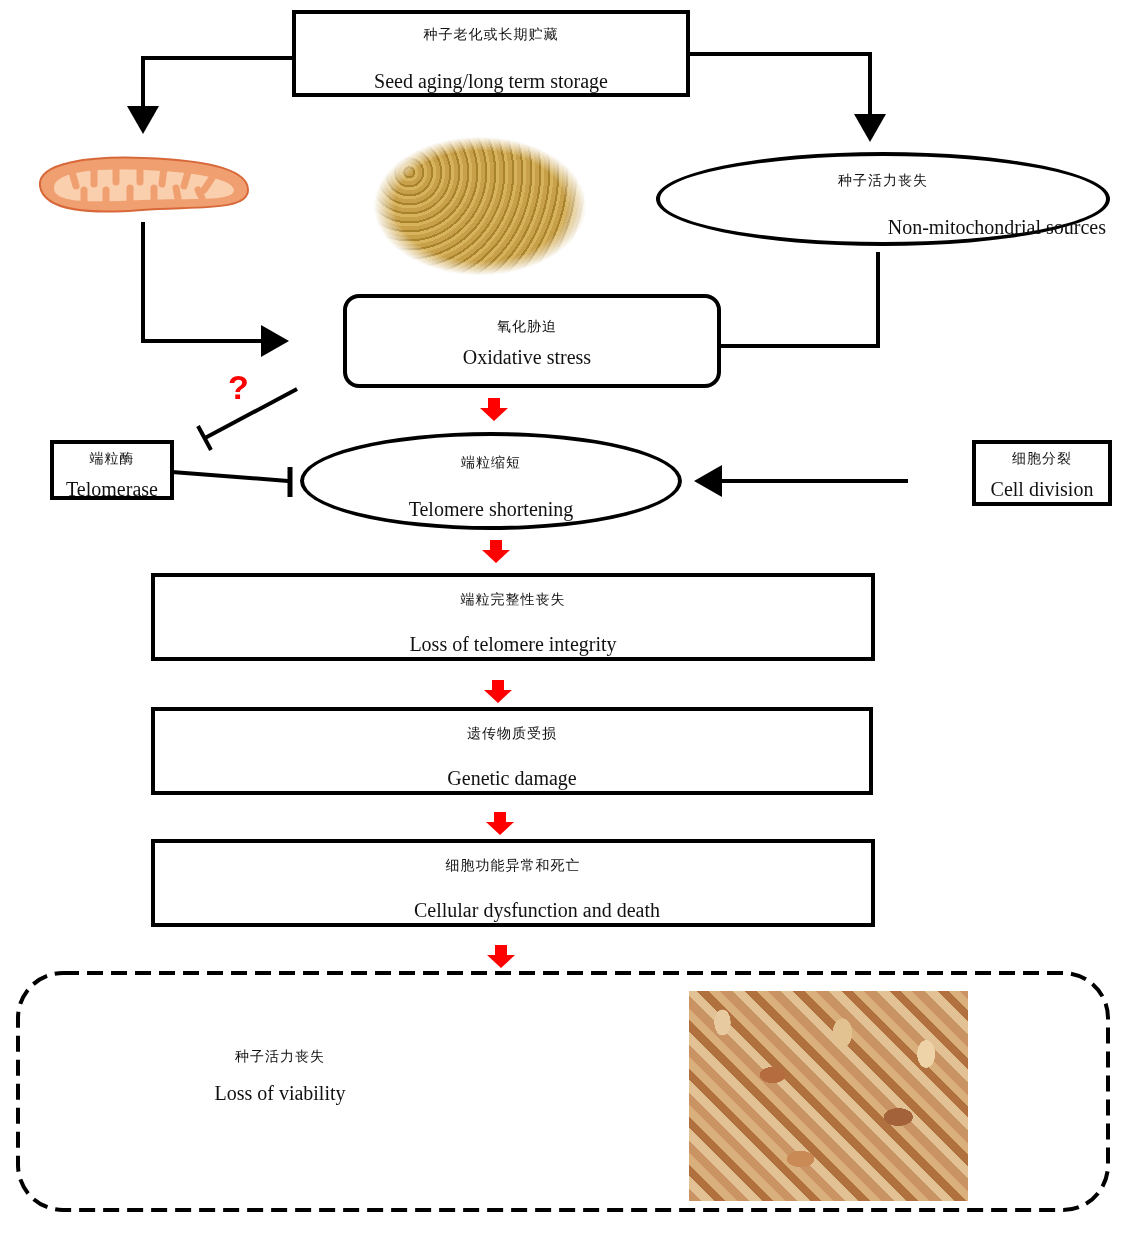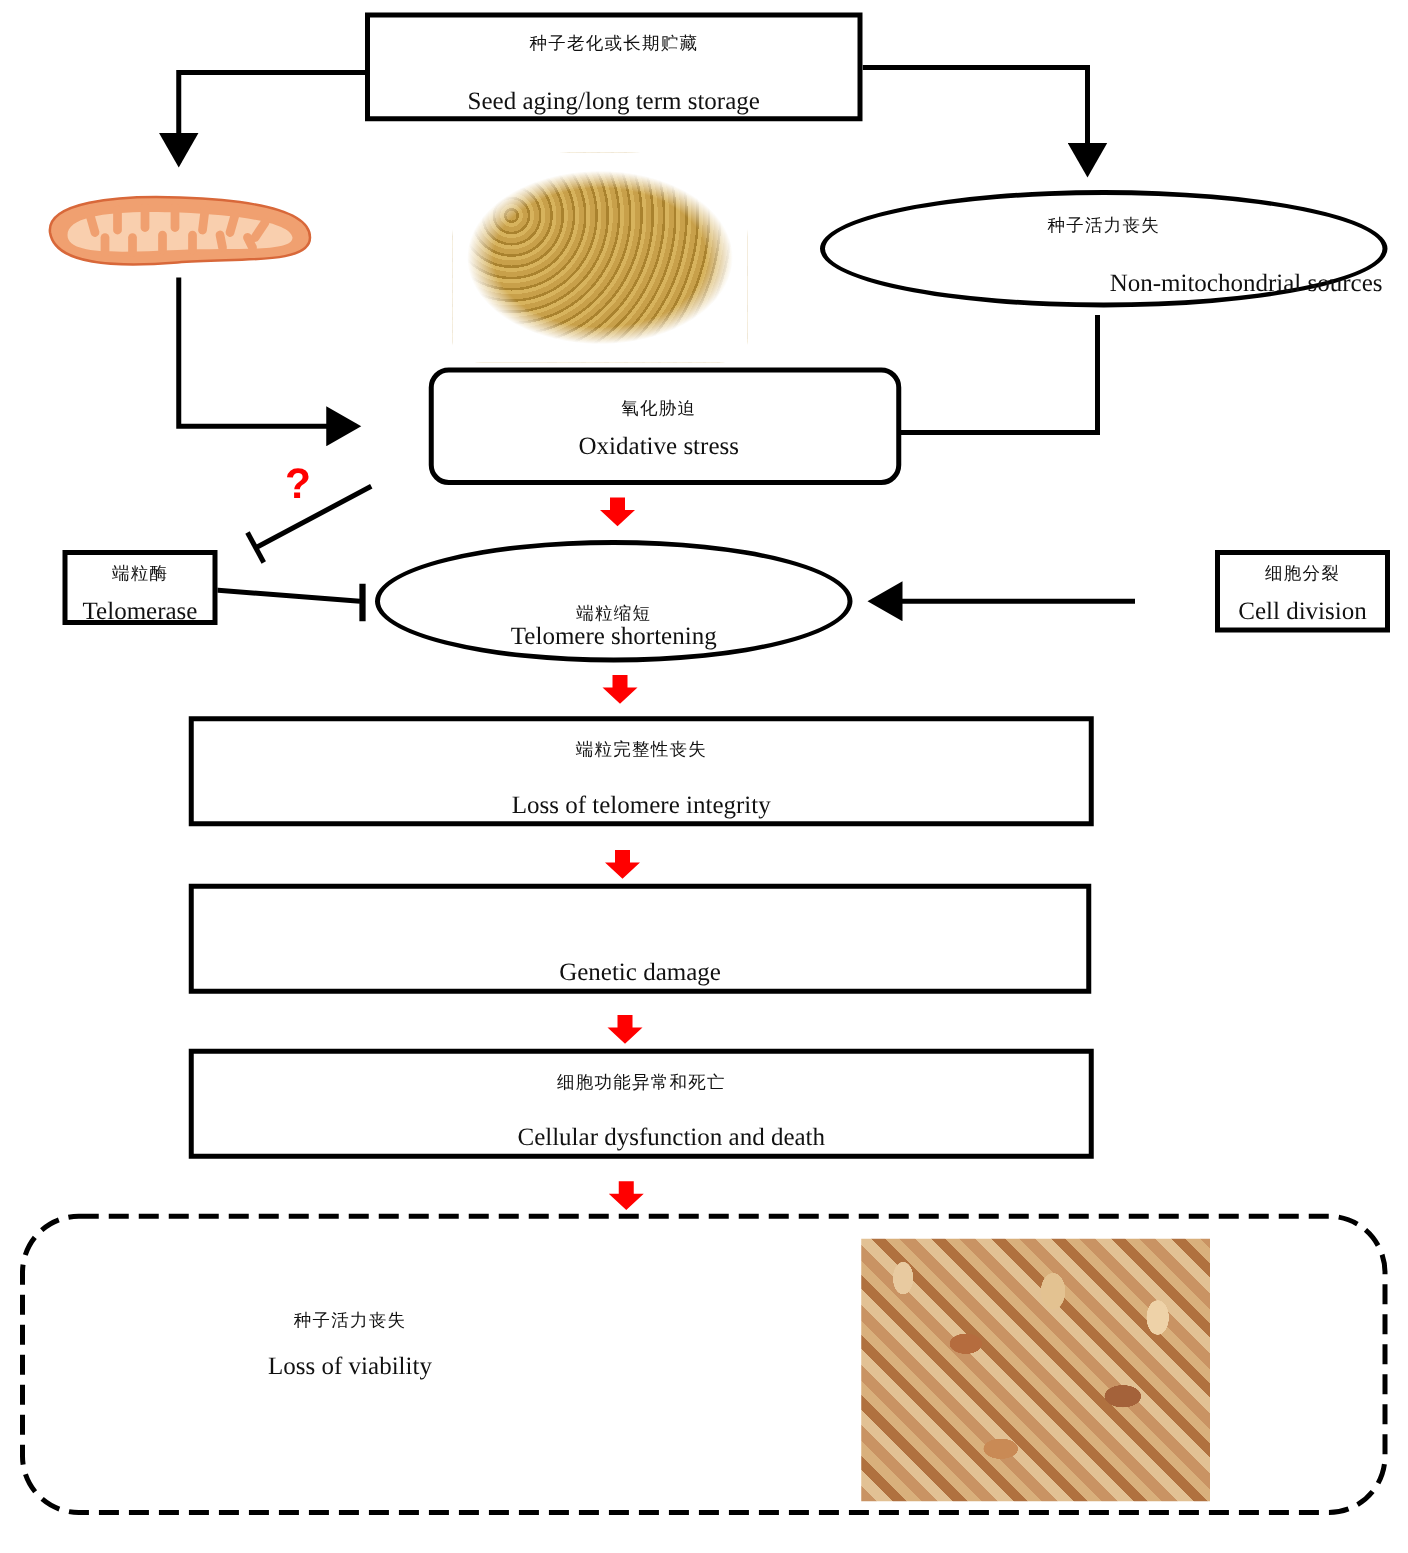--- a/index.html
+++ b/index.html
@@ -104,35 +104,36 @@
 </div>
 
 <div class="abs" style="left:228px;top:368px;font-family:'Liberation Sans',sans-serif;font-weight:bold;font-size:34px;color:#ff0000;">?</div>
 
 <div class="box" style="left:50px;top:440px;width:124px;height:60px;text-decoration:underline;">
   <div class="lbl zh" style="top:6px;">端粒酶</div>
   <div class="lbl en" style="top:34px;">Telomerase</div>
 </div>
 
 <div class="ellipse" style="left:300px;top:432px;width:382px;height:98px;">
-  <div class="lbl zh" style="top:18px;margin-top:28px;">端粒缩短</div>
+  <div class="lbl zh" style="top:18px;">端粒缩短</div>
   <div class="lbl en" style="top:62px;">Telomere shortening</div>
 </div>
 
 <div class="box" style="left:944px;top:440px;width:140px;height:66px;margin-left:28px;">
   <div class="lbl zh" style="top:6px;">细胞分裂</div>
   <div class="lbl en" style="top:34px;">Cell division</div>
 </div>
 
 <div class="box" style="left:151px;top:573px;width:724px;height:88px;">
   <div class="lbl zh" style="top:14px;">端粒完整性丧失</div>
   <div class="lbl en" style="top:56px;">Loss of telomere integrity</div>
 </div>
 
 <div class="box" style="left:151px;top:707px;width:722px;height:88px;">
+  <div class="lbl zh" style="top:14px;">遗传物质受损</div>
   <div class="lbl en" style="top:56px;">Genetic damage</div>
 </div>
 
 <div class="box" style="left:151px;top:839px;width:724px;height:88px;">
   <div class="lbl zh" style="top:14px;">细胞功能异常和死亡</div>
   <div class="lbl en" style="top:56px;padding-left:48px;">Cellular dysfunction and death</div>
 </div>
 
 <div class="abs" style="left:180px;top:1048px;width:200px;">
   <div class="lbl zh" style="position:static;">种子活力丧失</div>

